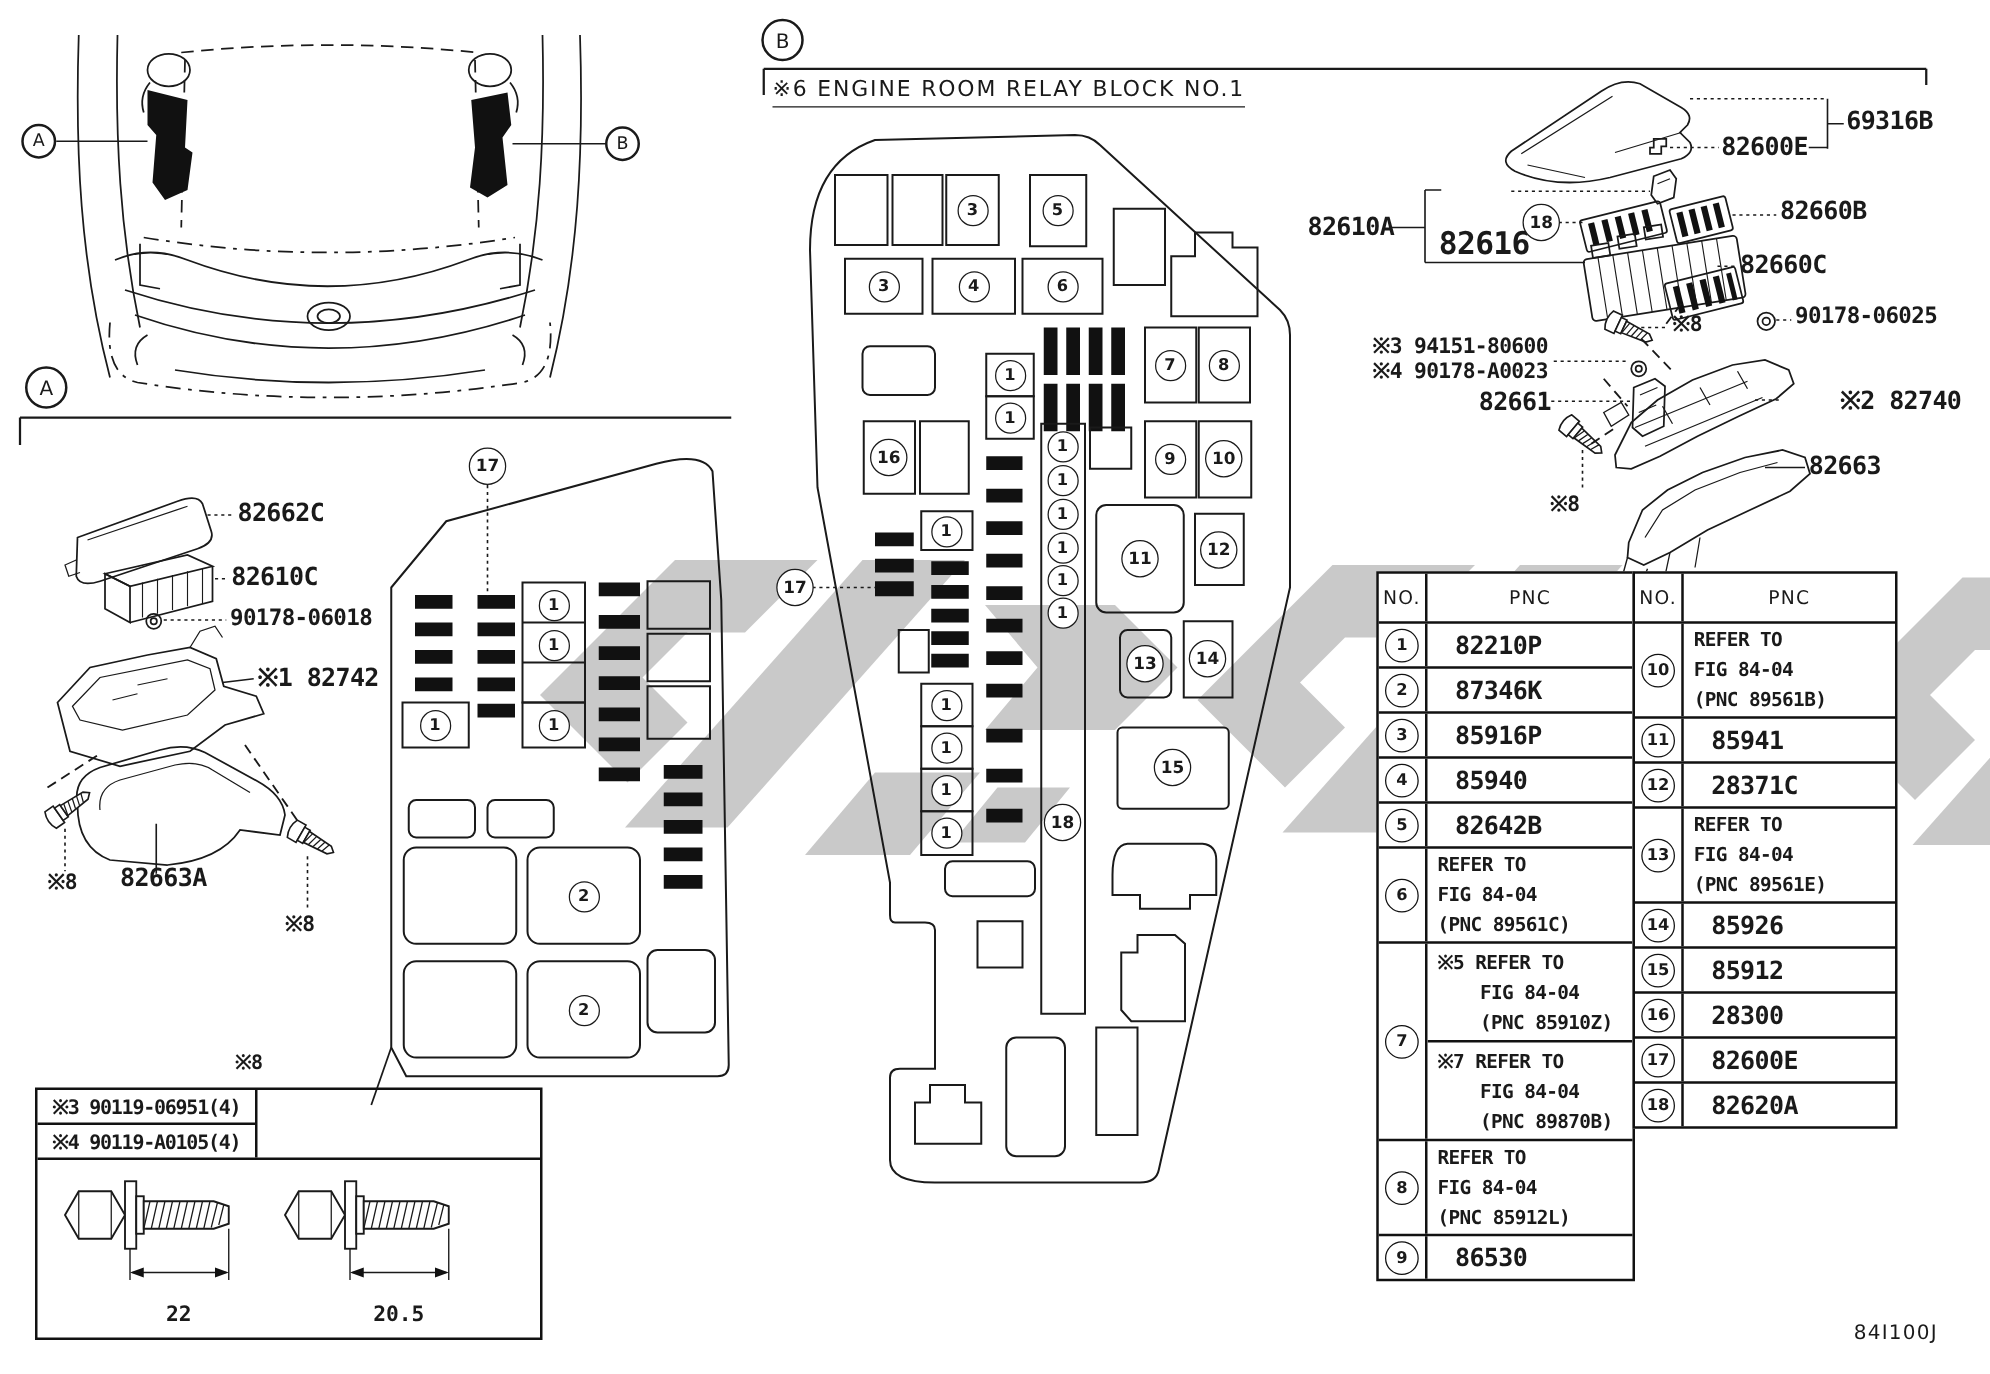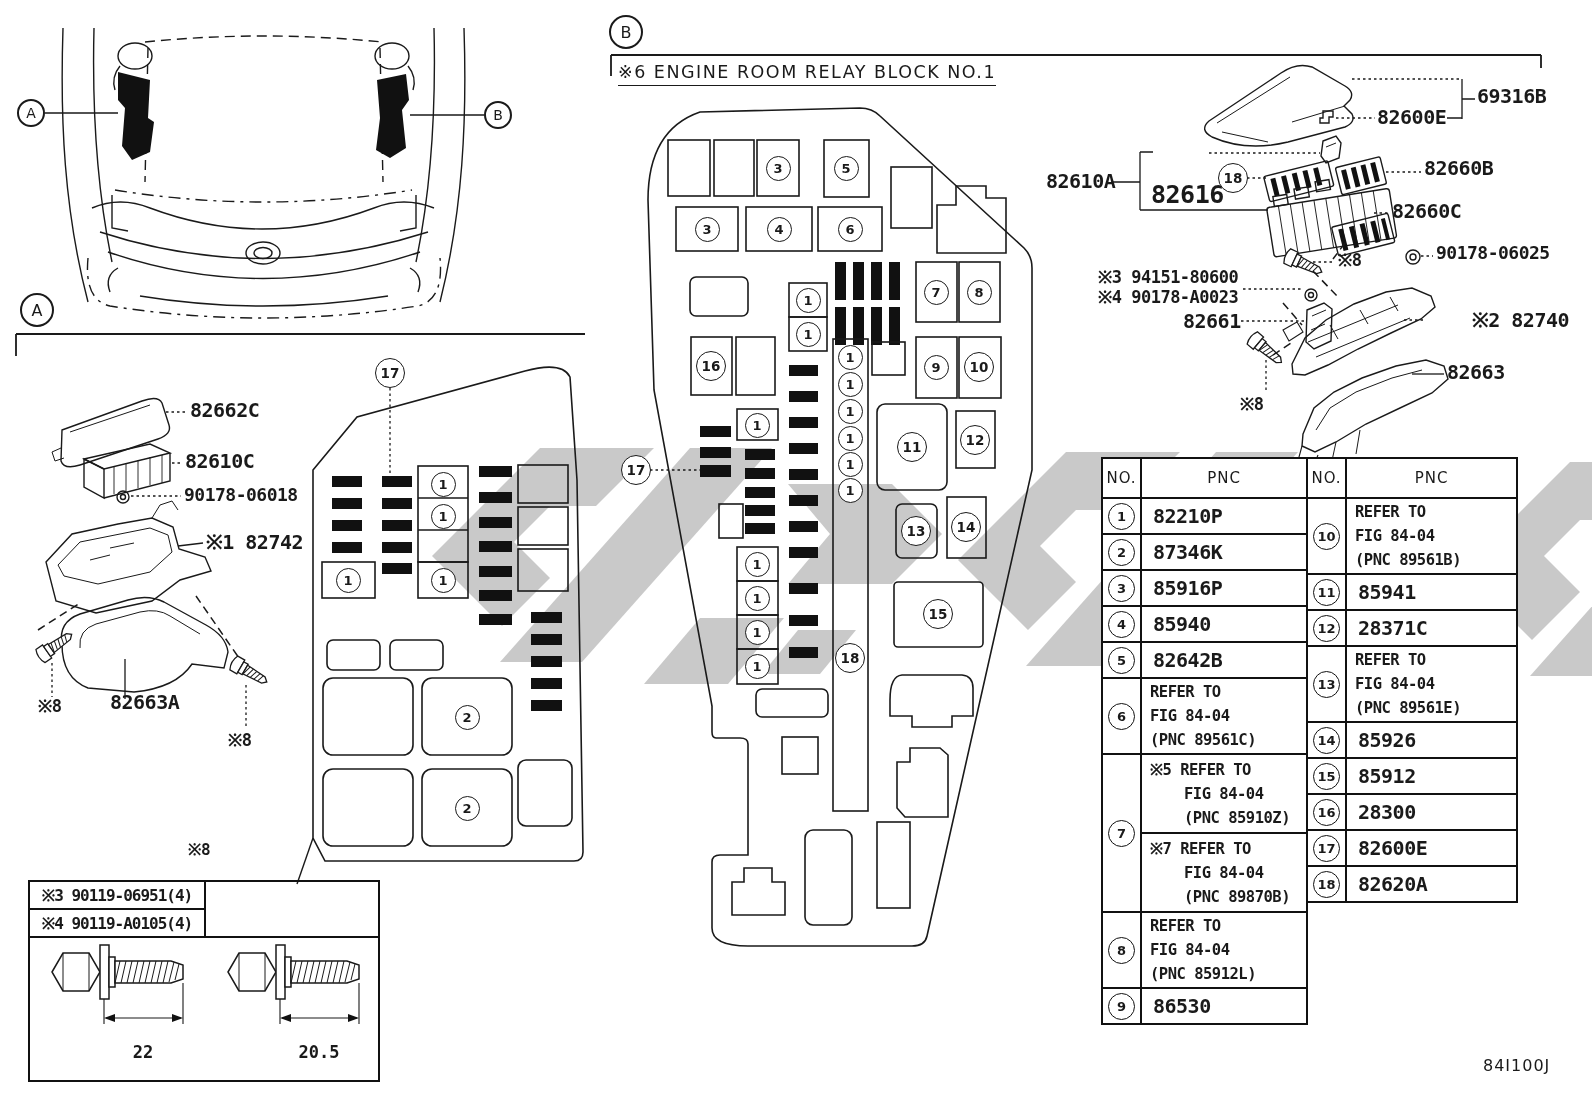--- a/index.html
+++ b/index.html
@@ -26,31 +26,31 @@
   
   .notes{position:absolute;left:410px;top:886px;font-size:16px;letter-spacing:0.8px;line-height:23.5px;}
   
   .ptable{position:absolute;background:#fff;border:2.5px solid #111;box-sizing:border-box;}
   .pt-row{display:flex;border-top:2px solid #111;box-sizing:border-box;}
   .pt-head{border-top:none;}
   .pt-no{width:37px;flex:none;border-right:2px solid #111;display:flex;align-items:center;justify-content:center;text-align:center;}
   .pt-pnc{flex:1;display:flex;flex-direction:column;justify-content:center;overflow:hidden;
           font-family:"DejaVu Sans Mono",monospace;font-weight:700;}
   .pt-h{font:400 15px "DejaVu Sans",sans-serif;letter-spacing:1px;display:flex;align-items:center;justify-content:center;}
-  .pt-line-big{font-size:20px;padding-left:11px;letter-spacing:-0.5px;}
+  .pt-line-big{font-size:20px;padding-left:22px;letter-spacing:-0.5px;}
   .pt-line{font-size:15.5px;line-height:24px;padding-left:8px;letter-spacing:-0.5px;white-space:nowrap;}
   .pt-ind{padding-left:42px;}
   .pt-sub{flex:1;display:flex;flex-direction:column;justify-content:center;}
   .pt-sub1{border-bottom:2px solid #111;}
   .pt-circ{width:27px;height:27px;box-sizing:border-box;border:1.8px solid #111;border-radius:50%;
            display:flex;align-items:center;justify-content:center;background:#fff;
            font:700 13px "DejaVu Sans",sans-serif;}
   
-  #bolt-table{position:absolute;left:28px;top:870px;width:352px;height:202px;
-      border:2.5px solid #111;box-sizing:border-box;background:transparent;margin-top:10px;}
+  #bolt-table{position:absolute;left:28px;top:870px;width:406px;height:202px;
+      border:2.5px solid #111;box-sizing:border-box;background:transparent;}
   .bt-header{height:54px;display:flex;border-bottom:2.5px solid #111;}
   .bt-hl{width:176px;flex:none;border-right:2.5px solid #111;display:flex;flex-direction:column;box-sizing:border-box;}
   .bt-hcell{flex:1;display:flex;align-items:center;justify-content:center;
       font:700 16px "DejaVu Sans Mono",monospace;letter-spacing:-1px;white-space:nowrap;}
   .bt-hcell1{border-bottom:2px solid #111;}
   .bt-hr{flex:1;display:flex;align-items:center;justify-content:center;
       font:700 17px "DejaVu Sans Mono",monospace;letter-spacing:-1px;}
   .dim{position:absolute;transform:translateX(-50%);font:700 17px "DejaVu Sans Mono",monospace;}
   .footer-code{position:absolute;left:1483px;top:1056px;font-size:16px;letter-spacing:1px;}
 </style>
@@ -573,21 +573,21 @@
       </div>
     </div>
 
 <div class="footer-code">84I100J</div>
 
 <div class="plabel" style="left: 190px; top: 400px; font-size: 20px;">82662C</div>
     <div class="plabel" style="left: 185px; top: 451px; font-size: 20px;">82610C</div>
     <div class="plabel" style="left: 184px; top: 486px; font-size: 18px;">90178-06018</div>
     <div class="plabel" style="left: 206px; top: 532px; font-size: 20px;">※1 82742</div>
     <div class="plabel" style="left: 38px; top: 698px; font-size: 17px;">※8</div>
-    <div class="plabel" style="left: 110px; top: 692px; font-size: 20px;">82663A</div>
+    <div class="plabel" style="left: 96px; top: 692px; font-size: 20px;">82663A</div>
     <div class="plabel" style="left: 228px; top: 732px; font-size: 17px;">※8</div>
     <div class="plabel" style="left: 188px; top: 842px; font-size: 16px;">※8</div>
     <div class="plabel" style="left: 1477px; top: 86px; font-size: 20px;">69316B</div>
     <div class="plabel" style="left: 1377px; top: 107px; font-size: 20px;">82600E</div>
     <div class="plabel" style="left: 1151px; top: 142px; font-size: 25px; margin-top: 40px;">82616</div>
     <div class="plabel" style="left: 1046px; top: 171px; font-size: 20px;">82610A</div>
     <div class="plabel" style="left: 1424px; top: 158px; font-size: 20px;">82660B</div>
     <div class="plabel" style="left: 1392px; top: 201px; font-size: 20px;">82660C</div>
     <div class="plabel" style="left: 1436px; top: 244px; font-size: 18px;">90178-06025</div>
     <div class="plabel" style="left: 1338px; top: 252px; font-size: 17px;">※8</div>

